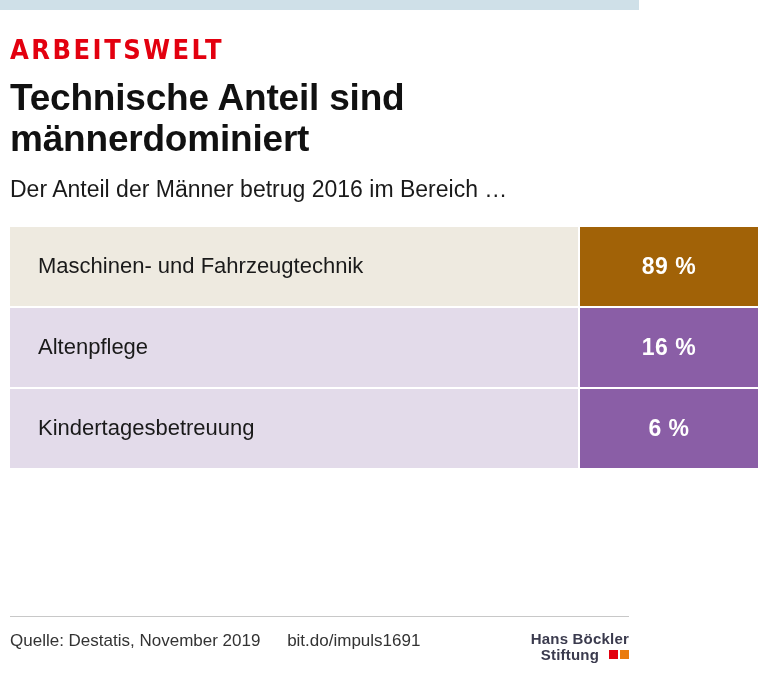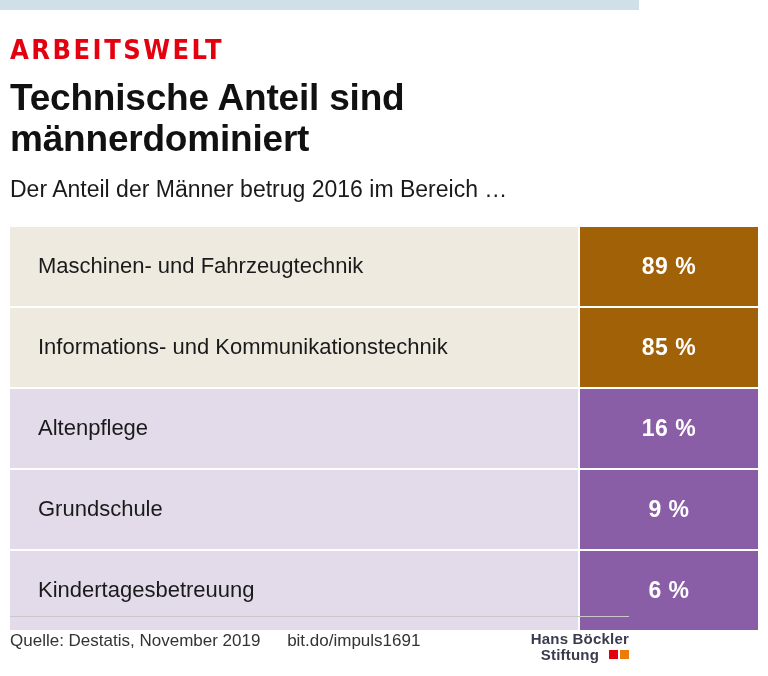--- a/index.html
+++ b/index.html
@@ -157,34 +157,26 @@
     <div class="headline">Technische Anteil sind männerdominiert</div>
     <div class="subline">Der Anteil der Männer betrug 2016 im Bereich …</div>
 
     <div class="chart">
 
       <div class="row male">
         <div class="row-label">Maschinen- und Fahrzeugtechnik</div>
         <div class="row-value">89 %</div>
       </div>
 
-      <div class="row male">
-        <div class="row-label">Informations- und Kommunikationstechnik</div>
-        <div class="row-value">85 %</div>
-      </div>
 
       <div class="row female">
         <div class="row-label">Altenpflege</div>
         <div class="row-value">16 %</div>
       </div>
 
-      <div class="row female">
-        <div class="row-label">Grundschule</div>
-        <div class="row-value">9 %</div>
-      </div>
 
       <div class="row female">
         <div class="row-label">Kindertagesbetreuung</div>
         <div class="row-value">6 %</div>
       </div>
 
     </div>
   </div>
 
   <div class="footer">

